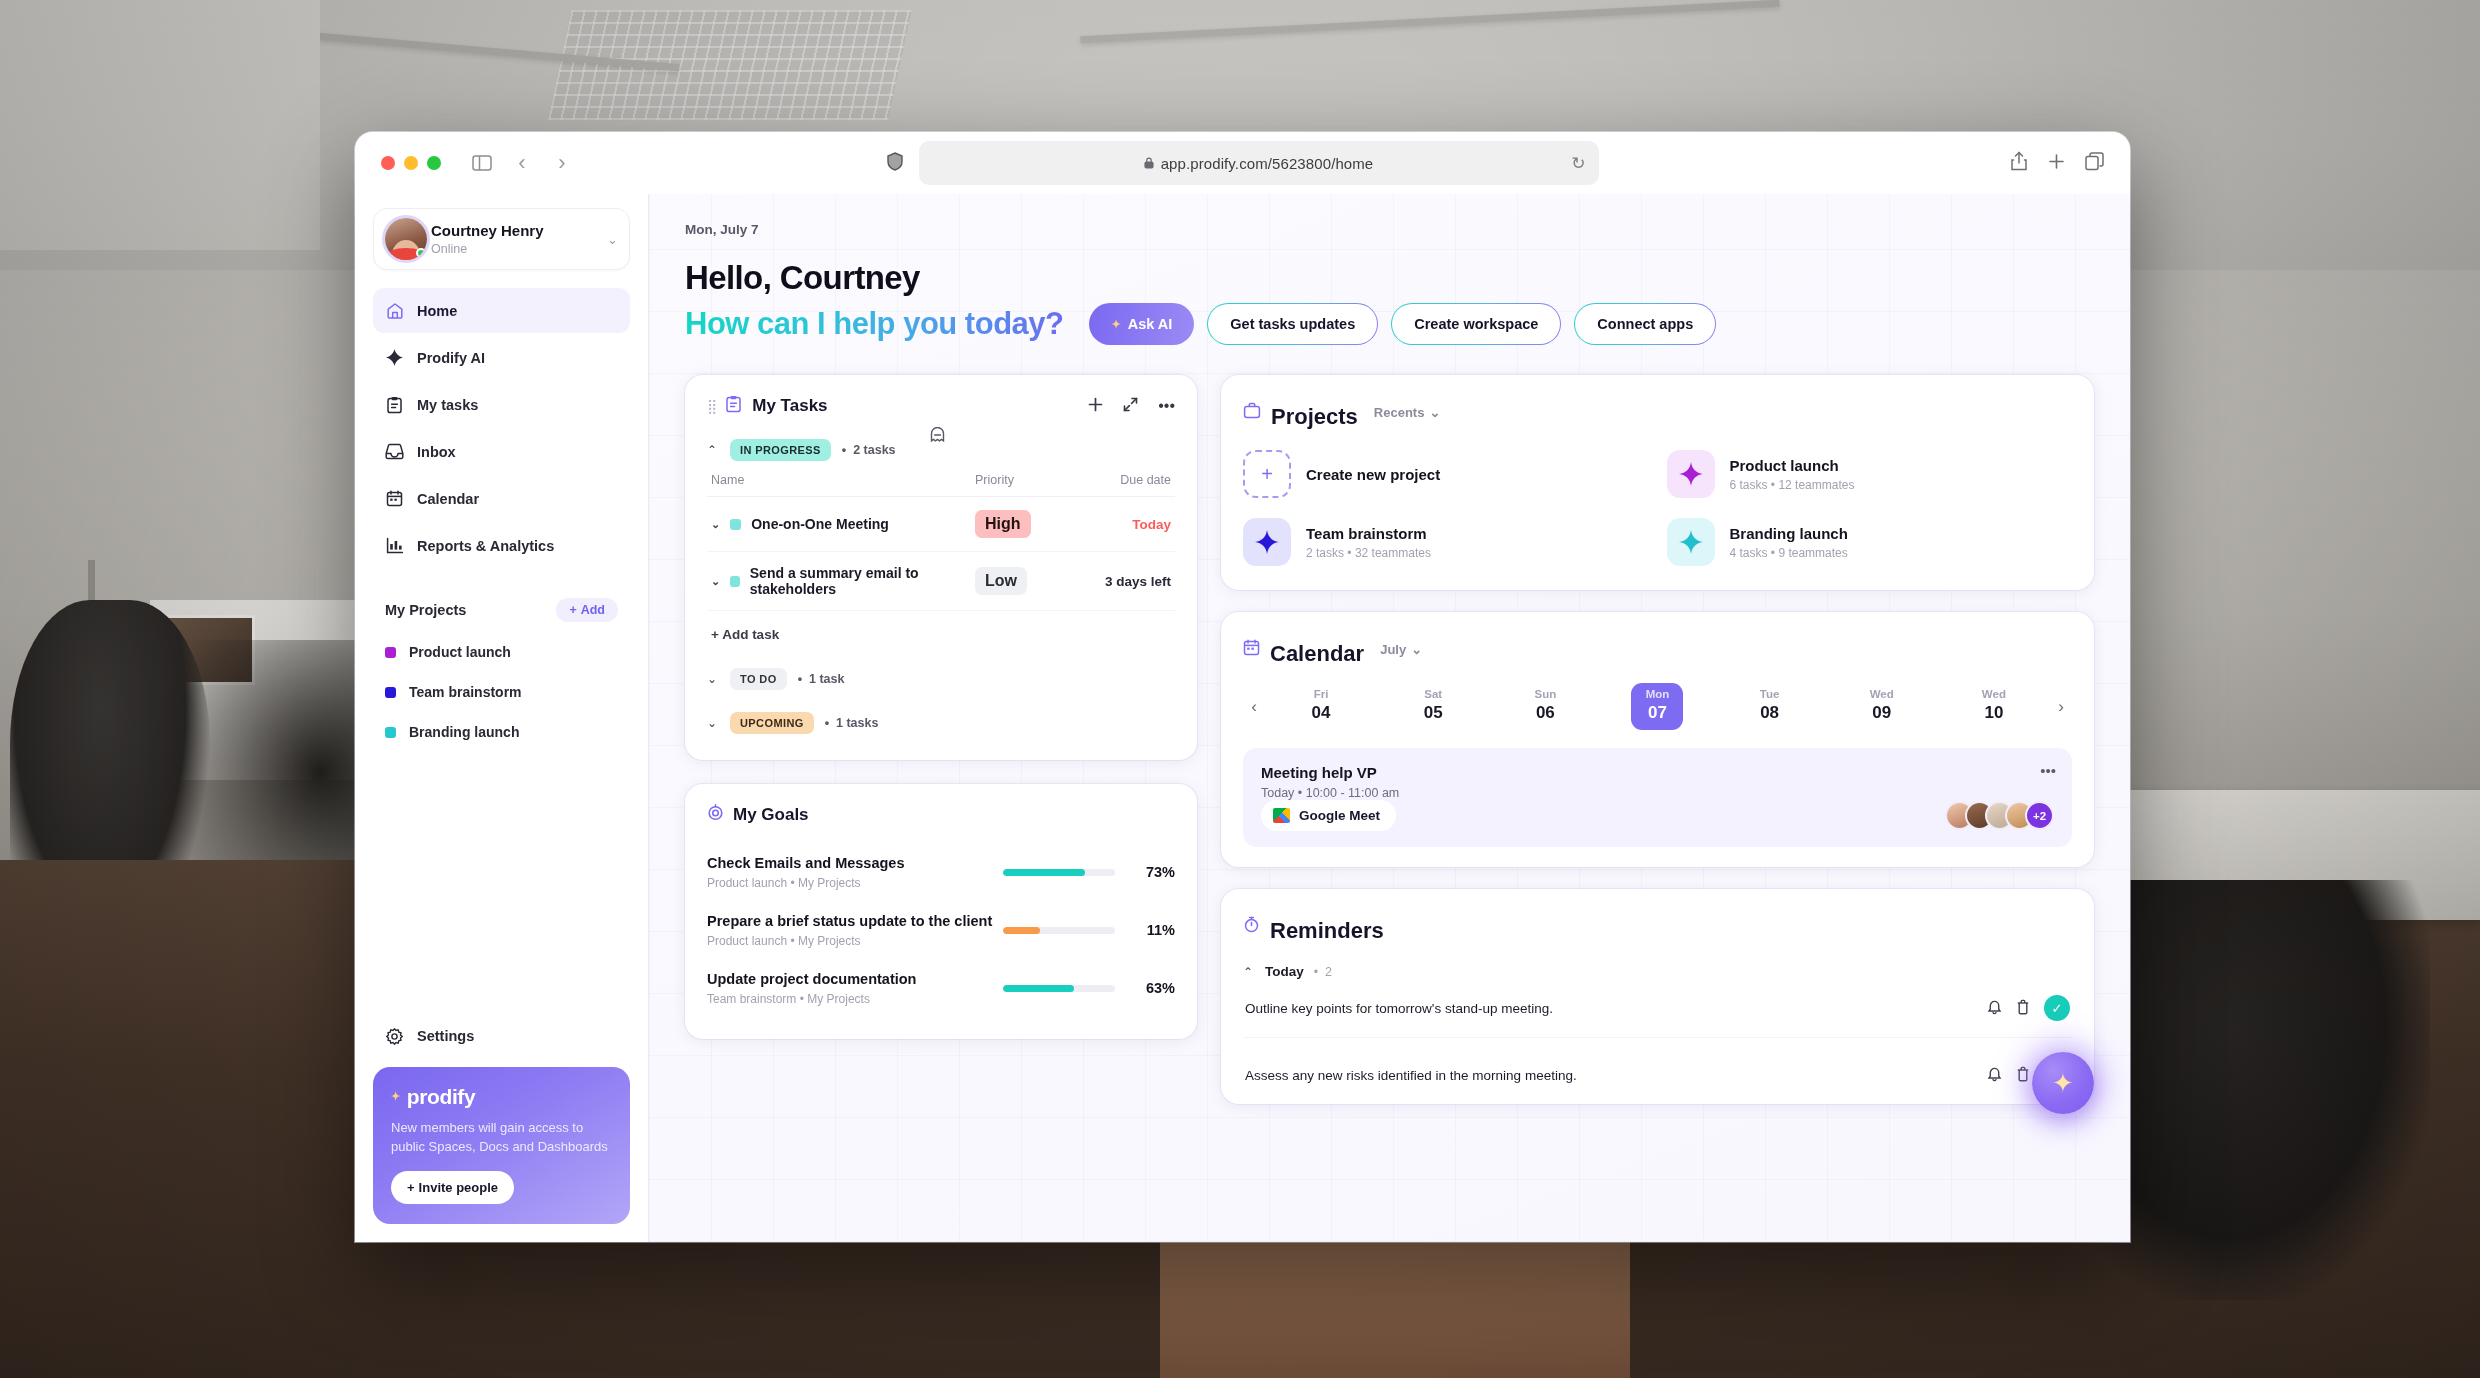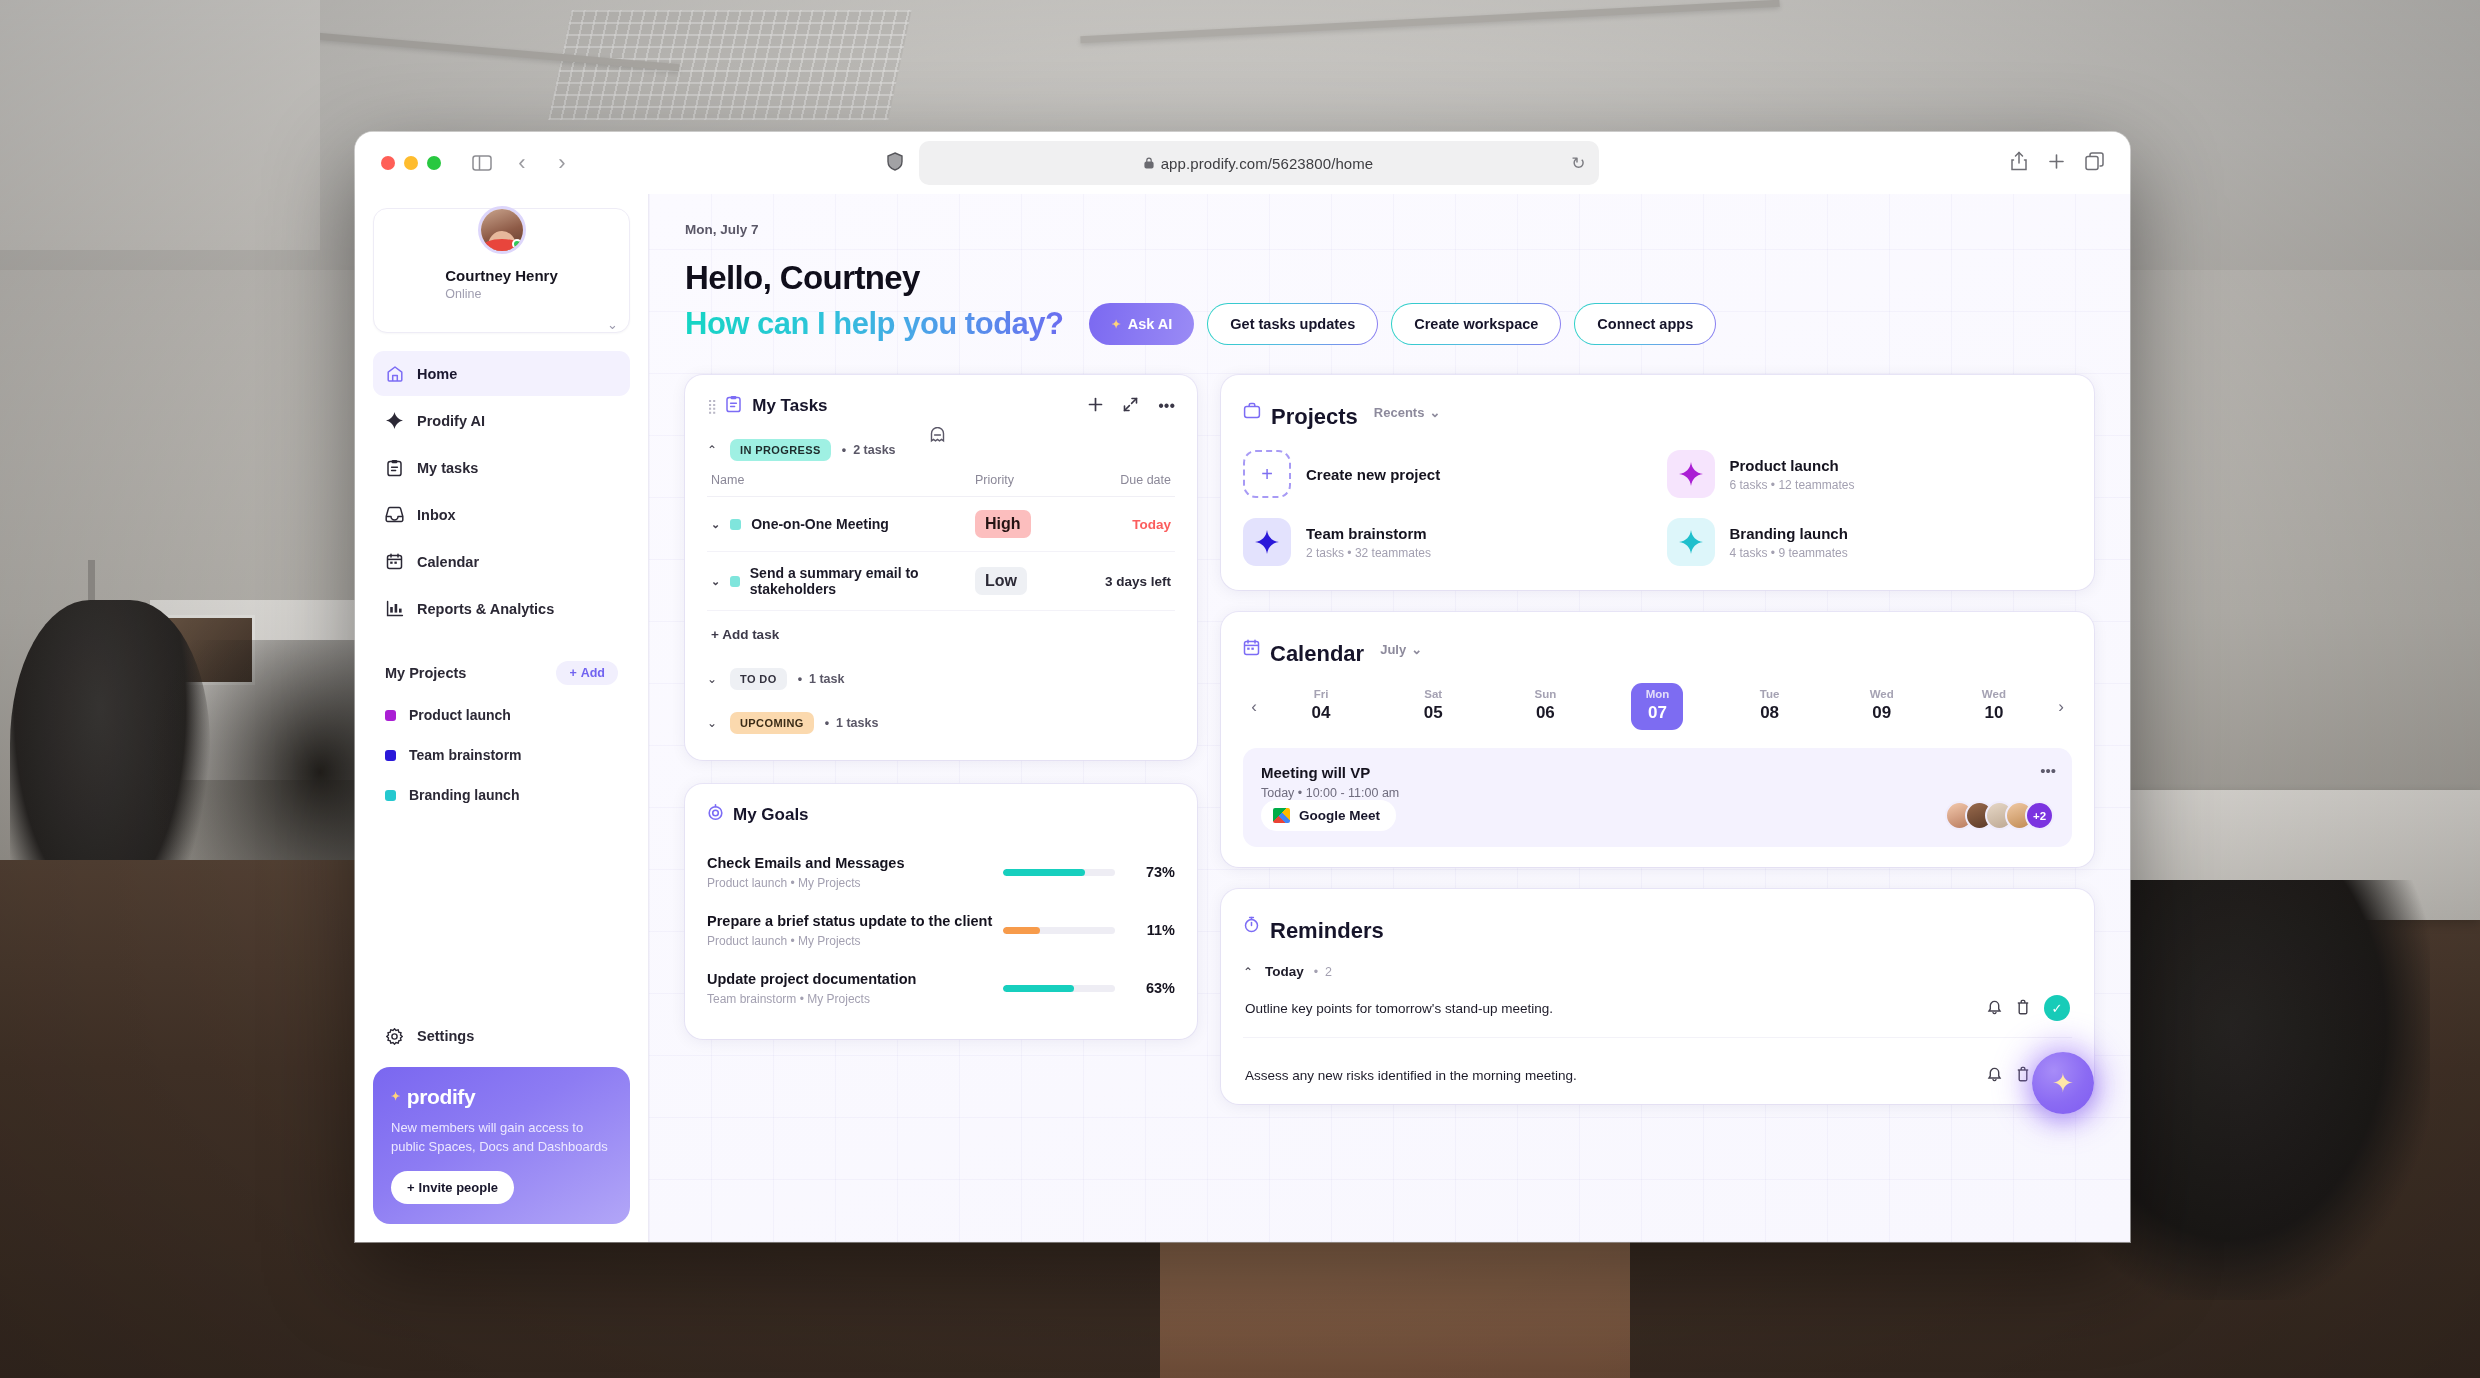--- a/index.html
+++ b/index.html
@@ -141,26 +141,25 @@
   
   #sidebar {
     width: 294px; flex: 0 0 294px;
     background: #ffffff;
     border-right: 1px solid #eceaf5;
     padding: 14px 18px 0 18px;
     display: flex; flex-direction: column;
     position: relative;
   }
   #user-card {
-    display: flex; align-items: center; gap: 16px;
+    display: flex; align-items: center; gap: 4px;
     border: 1px solid #eeecf6; border-radius: 14px;
-    padding: 0 11px; margin-bottom: 18px;
+    padding: 9px 11px; margin-bottom: 18px;
     background: #fff;
     box-shadow: 0 1px 2px rgba(16,12,60,.035);
-    flex-direction: column;
   }
   #avatar {
     width: 42px; height: 42px; border-radius: 50%;
     background: linear-gradient(160deg,#caa58e 0%, #8e5b47 55%, #5e3a2c 100%);
     position: relative; flex: 0 0 42px;
     box-shadow: 0 0 0 3px #ddd6fb;
     overflow: hidden;
   }
   #avatar::before {
     content:""; position:absolute; left:50%; top:52%;
@@ -905,21 +904,21 @@
                 </div>
                 <div class="cal-day">
                   <div class="cal-dow">Wed</div>
                   <div class="cal-num">10</div>
                 </div>
               </div>
               <span class="cal-arrow">›</span>
             </div>
 
             <div id="event-card">
-              <div id="event-title">Meeting will VP</div>
+              <div id="event-title">Meeting help VP</div>
               <div id="event-time">Today  •  10:00 - 11:00 am</div>
               <span id="event-more">•••</span>
               <div id="event-bottom">
                 <span id="meet-pill">
                   <span id="meet-glyph"></span>
                   <span>Google Meet</span>
                 </span>
                 <span id="avatars">
                   <span class="av a1"></span>
                   <span class="av a2"></span>

